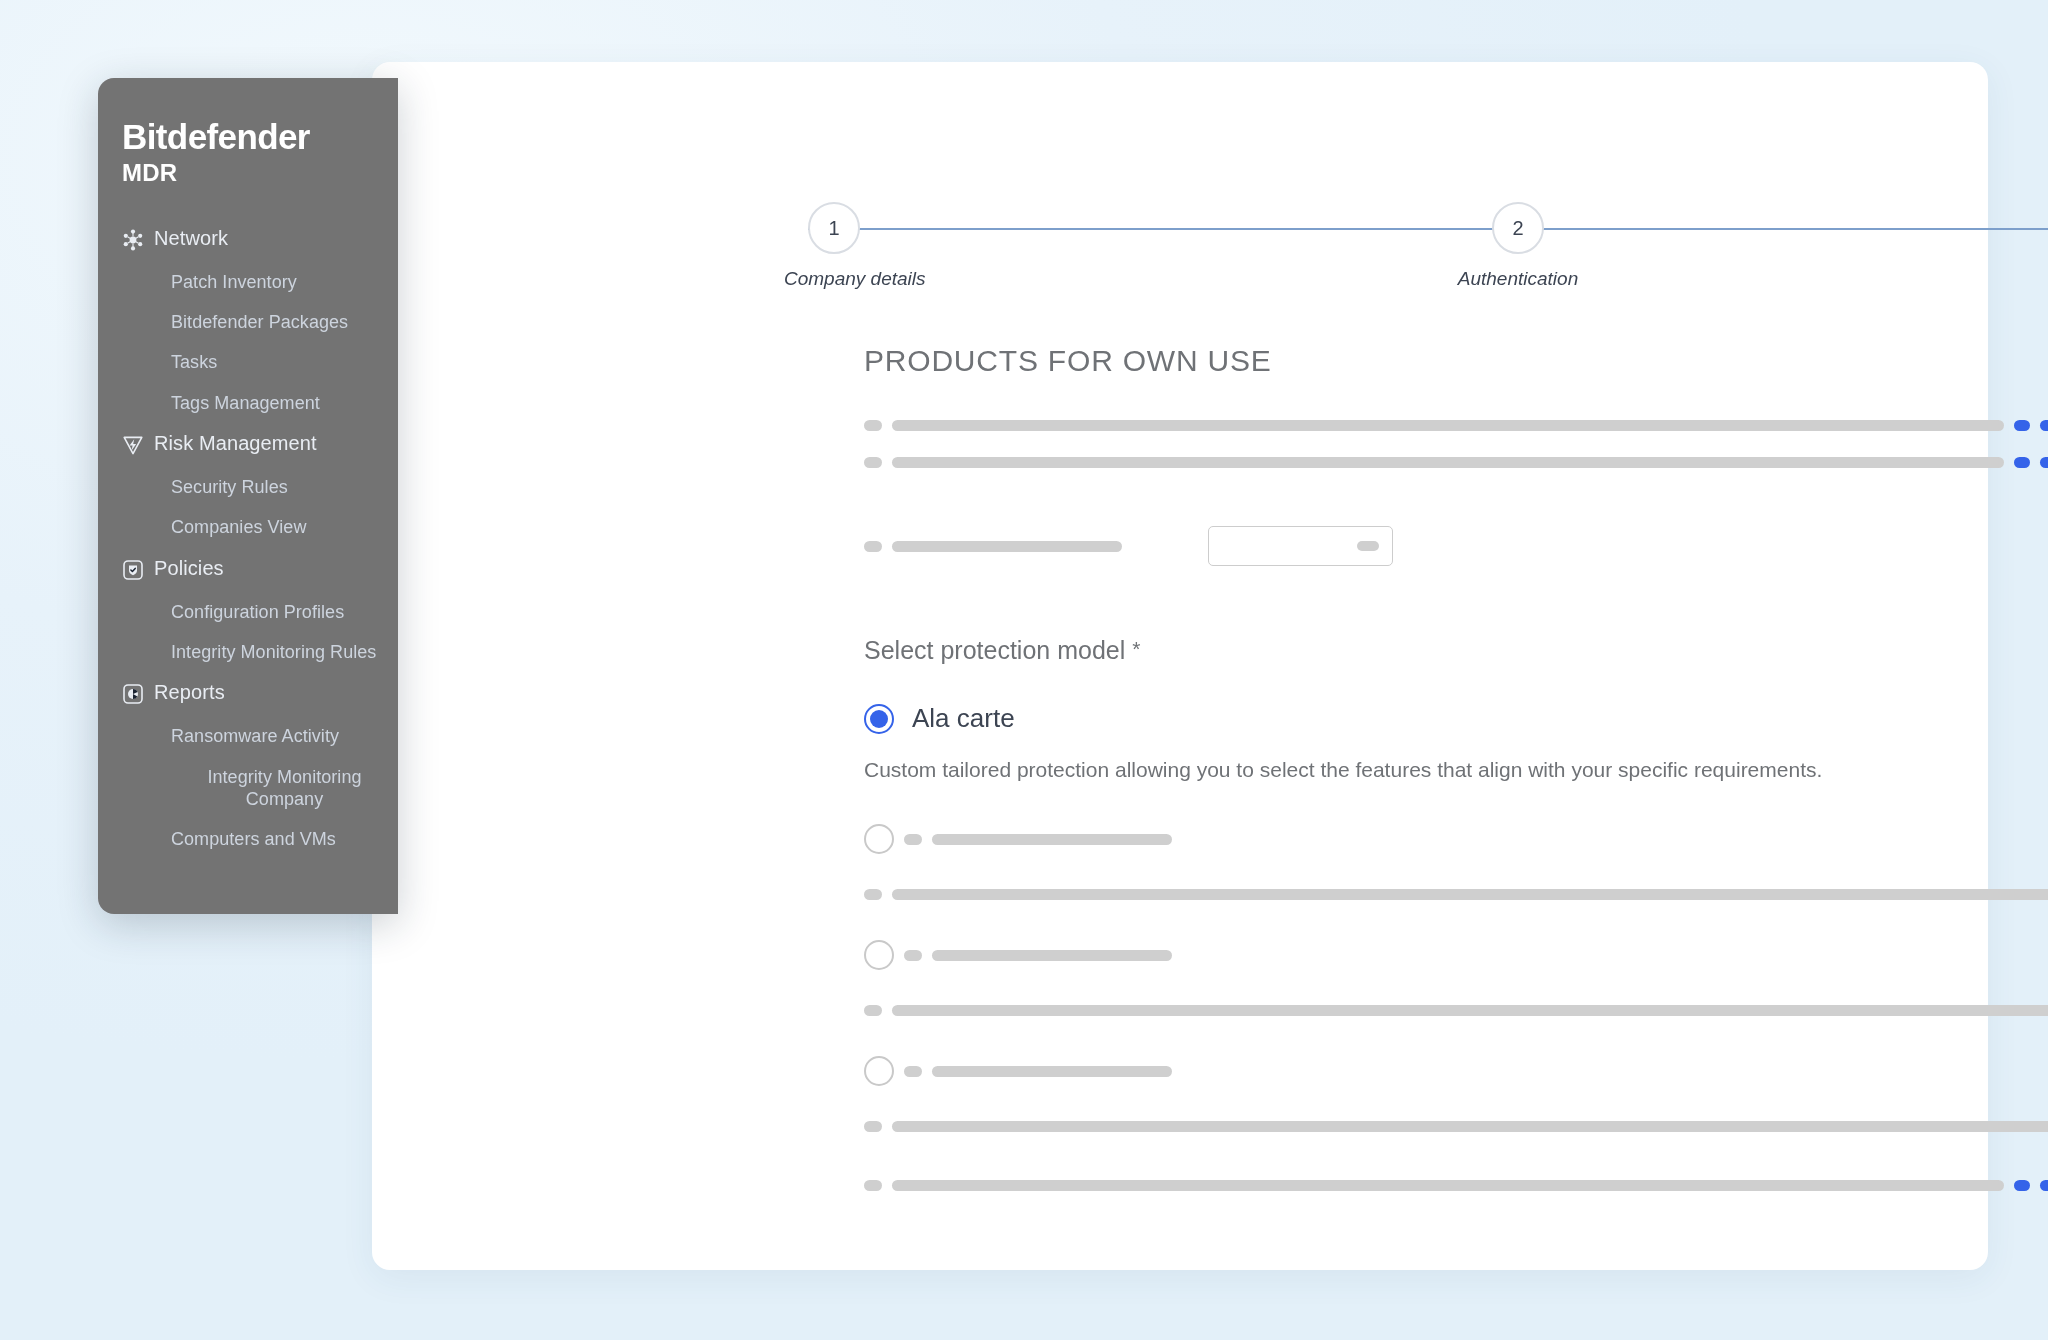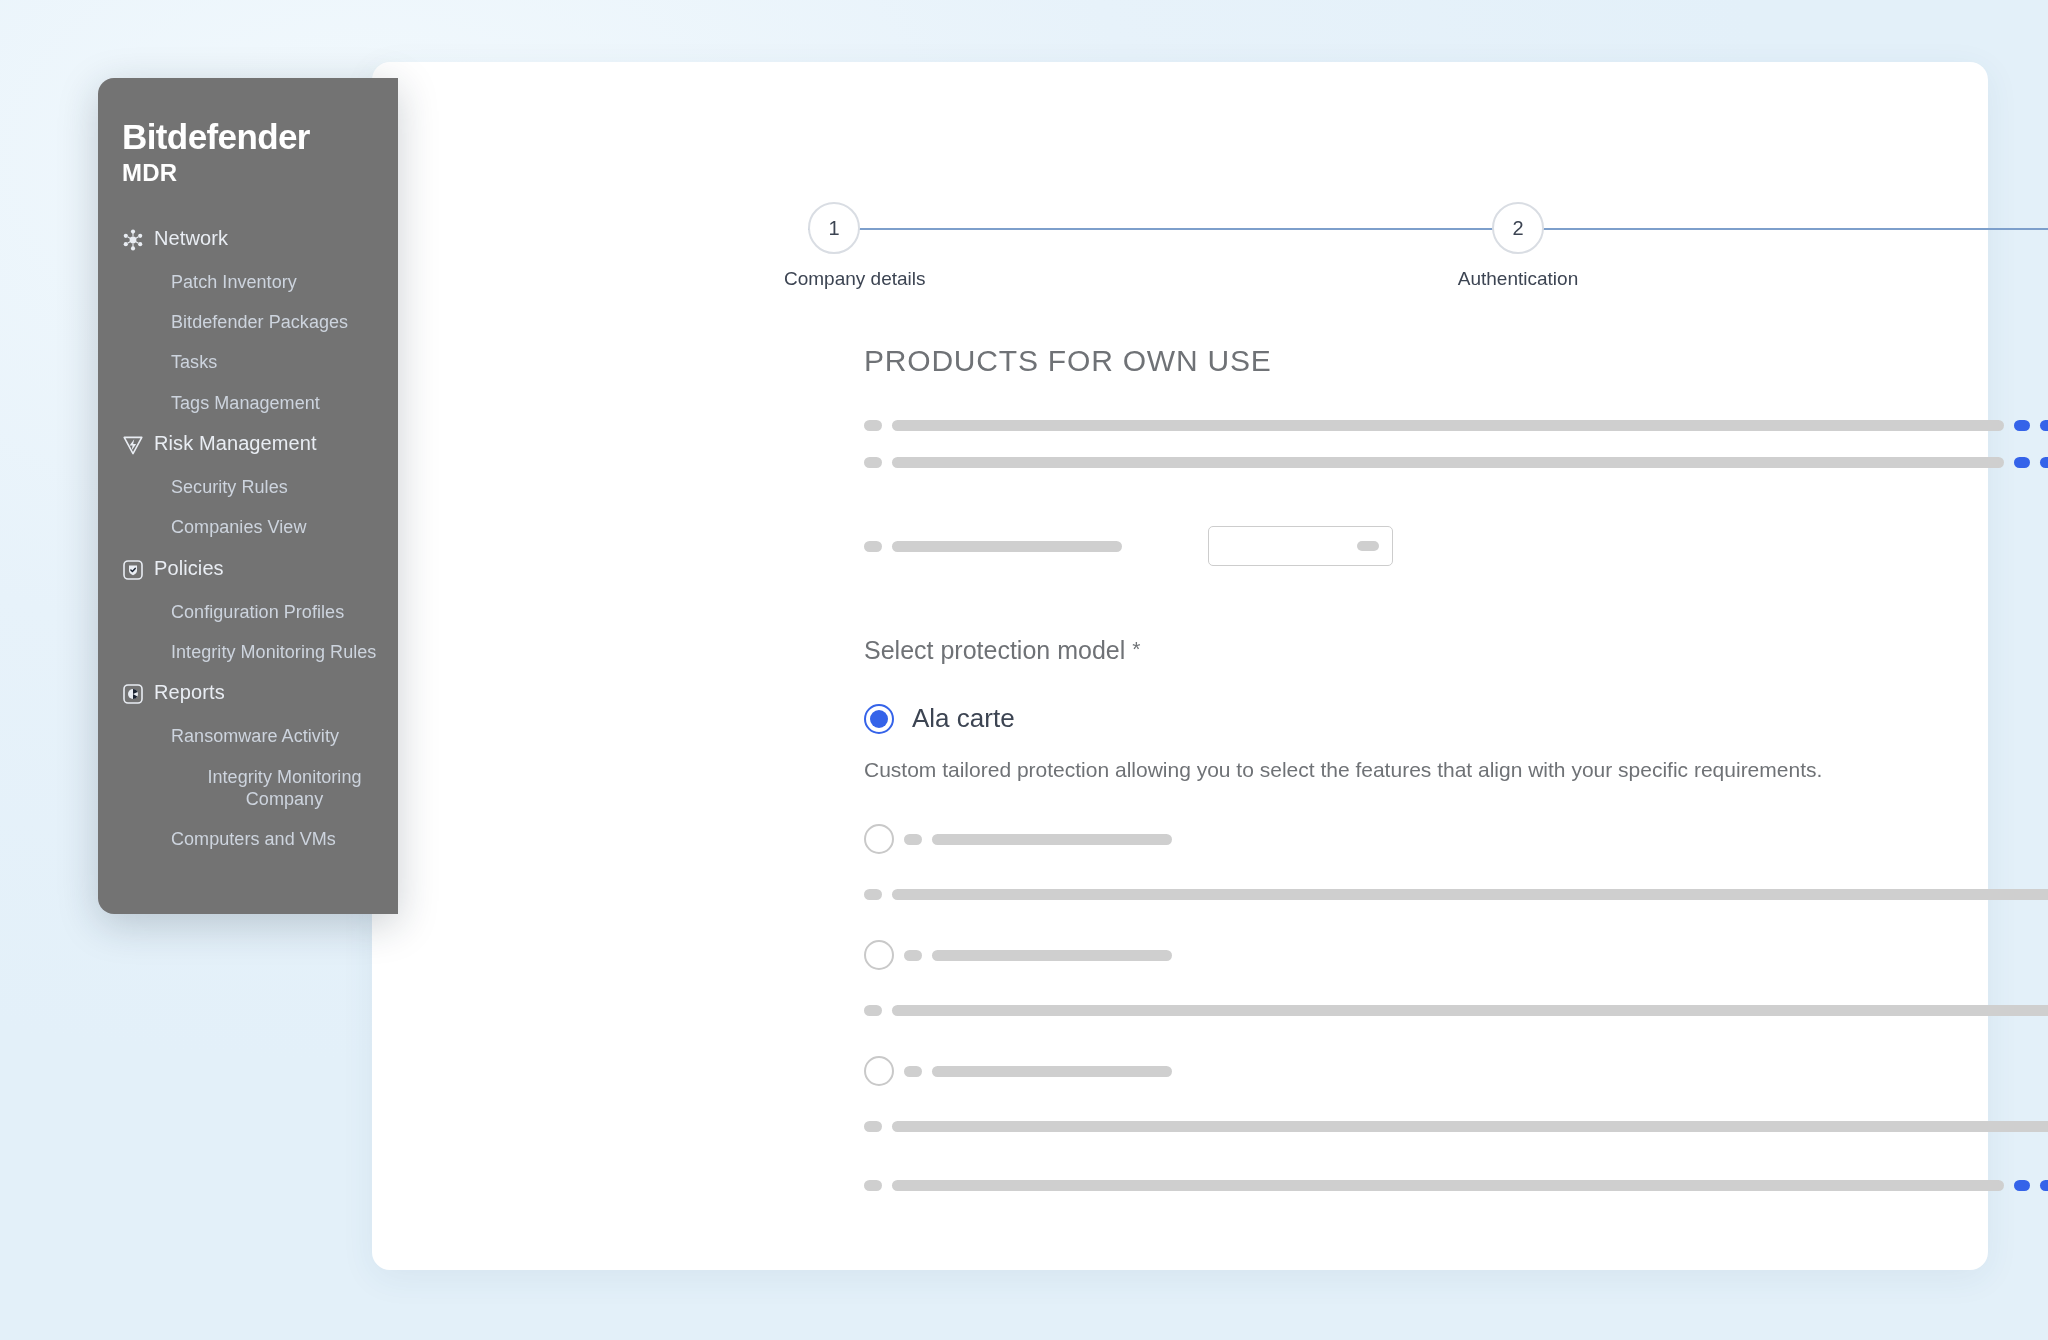--- a/index.html
+++ b/index.html
@@ -153,20 +153,21 @@
     justify-content: center;
     position: relative;
     z-index: 2;
   }
   .step-1 .step-circle { margin-left: 24px; }
   .step-label {
     margin-top: 14px;
     font-size: 19px;
     color: #3c4452;
     white-space: nowrap;
+    font-style: italic;
   }
 
   
   .main-body {
     position: absolute;
     left: 492px;
     top: 282px;
     width: 1356px;
   }
 

